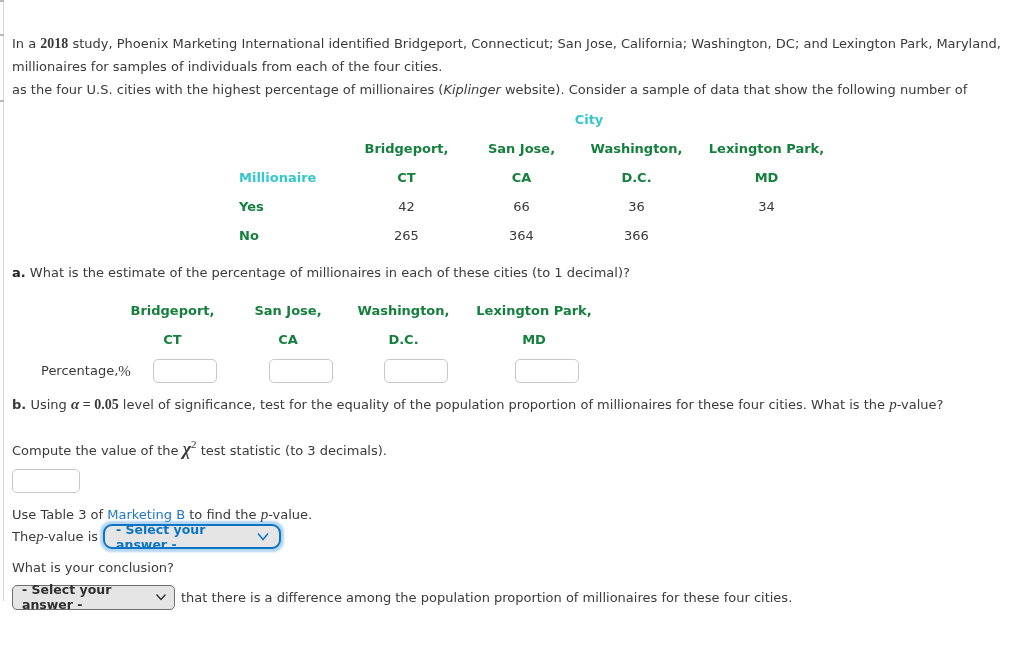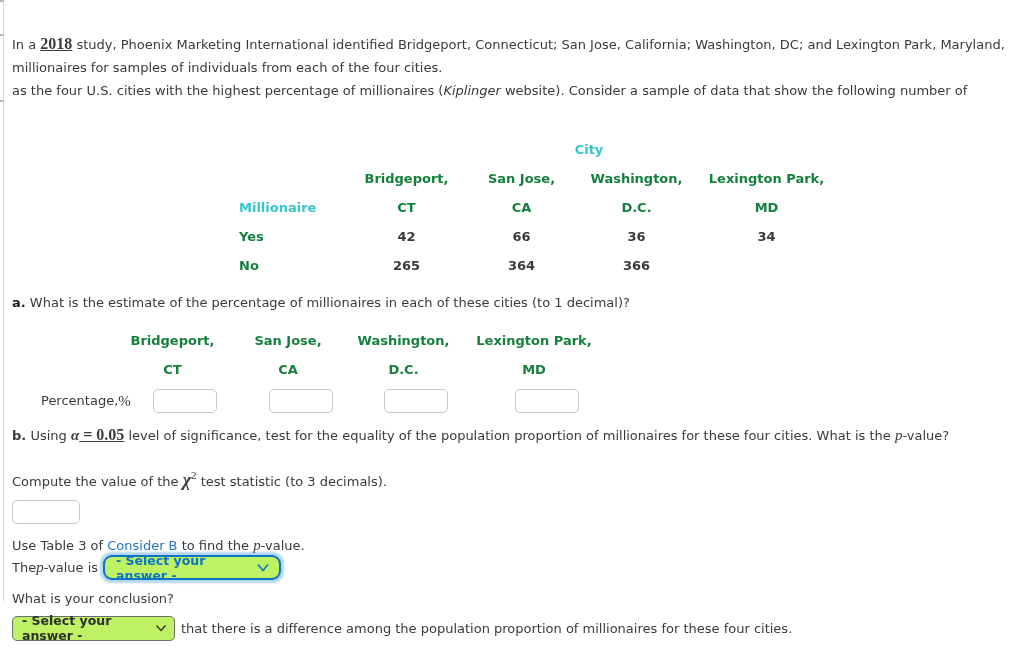--- a/index.html
+++ b/index.html
@@ -18,42 +18,42 @@
   .edge-dash.d1 { top: 0; }
   .edge-dash.d2 { top: 34px; }
   .edge-dash.d3 { top: 100px; }
 
   .content { padding-left: 12px; }
 
   
   .intro { margin-top: 32px; }
   .intro .line { white-space: nowrap; line-height: 23px; }
 
-  .serif-num { font-family: "Liberation Serif", "DejaVu Serif", serif; font-size: 16px; font-weight: bold; text-decoration: underline; }
+  .serif-num { font-family: "Liberation Serif", "DejaVu Serif", serif; font-size: 14px; font-weight: bold; }
   .ital { font-style: italic; }
   .math-it { font-family: "Liberation Serif", "DejaVu Serif", serif; font-style: italic; font-size: 15px; }
   .math-it-b { font-family: "Liberation Serif", "DejaVu Serif", serif; font-style: italic; font-weight: bold; font-size: 15px; }
   .chi { font-family: "Liberation Serif", "DejaVu Serif", serif; font-style: italic; font-weight: bold; font-size: 18px; }
   .chi-sup { font-family: "Liberation Serif", "DejaVu Serif", serif; font-size: 11px; position: relative; top: -7px; }
   .pct-serif { font-family: "Liberation Serif", "DejaVu Serif", serif; font-size: 15px; }
 
   
   .t1 {
     display: grid;
     grid-template-columns: 105px 125px 105px 125px 135px;
     margin-left: 227px;
-    margin-top: 33px;
+    margin-top: 4px;
   }
   .t1 > div { height: 29px; line-height: 29px; }
   .cell-c { text-align: center; }
   .bold { font-weight: bold; color: #15803d; }
   .teal { color: #35c7ce; font-weight: bold; }
   .t1-city { grid-column: 2 / span 4; text-align: center; }
   .t1-label { text-align: left; }
-  .t1-val { text-align: center; color: #3a3a3a; font-weight: bold; }
+  .t1-val { text-align: center; color: #3a3a3a; }
 
   
   .part-q { margin-top: 14px; line-height: 18px; }
   .part-q b { color: #1f1f1f; }
 
   .t2 {
     display: grid;
     grid-template-columns: 99px 115px 116px 115px 146px;
     margin-left: 4px;
     margin-top: 14px;
@@ -80,21 +80,21 @@
   .use-table { margin-top: 12px; line-height: 19px; }
   .link { color: #2176c5; cursor: pointer; text-decoration: none; }
 
   .pvalue-row { margin-top: 0; display: flex; align-items: center; height: 25px; }
   .conclusion-q { margin-top: 9px; line-height: 19px; }
   .conclusion-row { margin-top: 7px; display: flex; align-items: center; height: 26px; }
 
   
   .select-box {
     display: inline-flex; align-items: center; justify-content: space-between;
-    font-weight: bold; cursor: pointer; background: #bef264;
+    font-weight: bold; cursor: pointer; background: #e5e5e5;
     font-family: "DejaVu Sans", sans-serif;
   }
   .select-blue {
     width: 178px; height: 25px;
     border: 2px solid #0c74c4; border-radius: 9px;
     color: #0c74c4; font-size: 12.5px;
     padding: 0 9px 0 11px;
     box-shadow: 0 0 2px 2.5px rgba(90, 165, 225, 0.45);
     margin-left: 5px;
   }
@@ -183,21 +183,21 @@
         <input class="answer-box" type="text" style="">
       </div>
   </div>
 
   <div class="pb-line1"><b>b.</b><span> Using </span><span class="math-it-b">α</span><span class="serif-num"> = 0.05</span><span> level of significance, test for the equality of the population proportion of millionaires for these four cities. What is the </span><span class="math-it">p</span><span>-value?</span></div>
 
   <div class="pb-line2"><span>Compute the value of the </span><span class="chi">χ</span><span class="chi-sup">2</span><span> test statistic (to 3 decimals).</span></div>
 
   <input class="answer-box chi-box" type="text" style="">
 
-  <div class="use-table"><span>Use Table 3 of </span><a class="link">Consider B</a><span> to find the </span><span class="math-it">p</span><span>-value.</span></div>
+  <div class="use-table"><span>Use Table 3 of </span><a class="link">Marketing B</a><span> to find the </span><span class="math-it">p</span><span>-value.</span></div>
 
   <div class="pvalue-row">
     <span>The </span>
       <span class="math-it">p</span>
       <span>-value is</span>
     <div class="select-box select-blue">
       <span>- Select your answer -</span>
       <span class="chev">
           <svg width="14" height="9" viewBox="0 0 14 9">
             <polyline points="2,1.5 7,7.5 12,1.5" fill="none" stroke="currentColor" stroke-width="1.5"></polyline>

